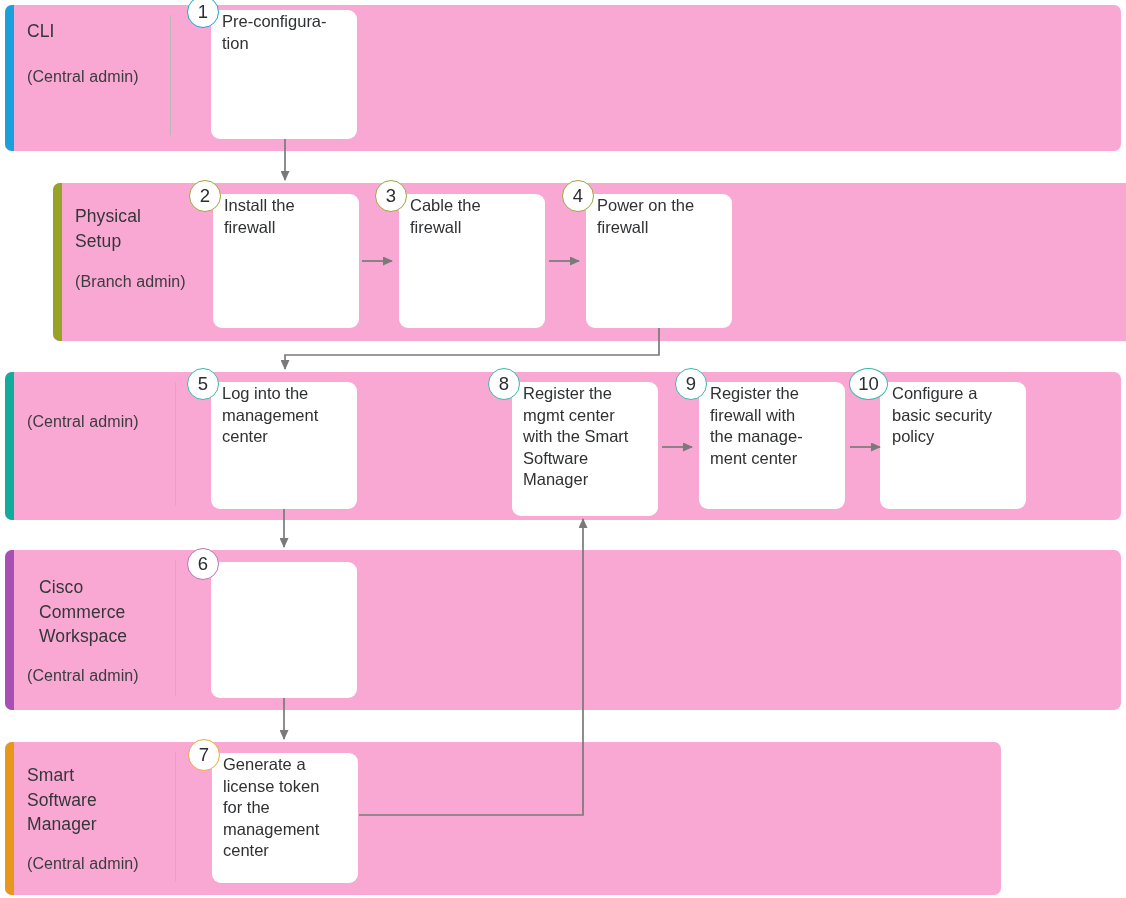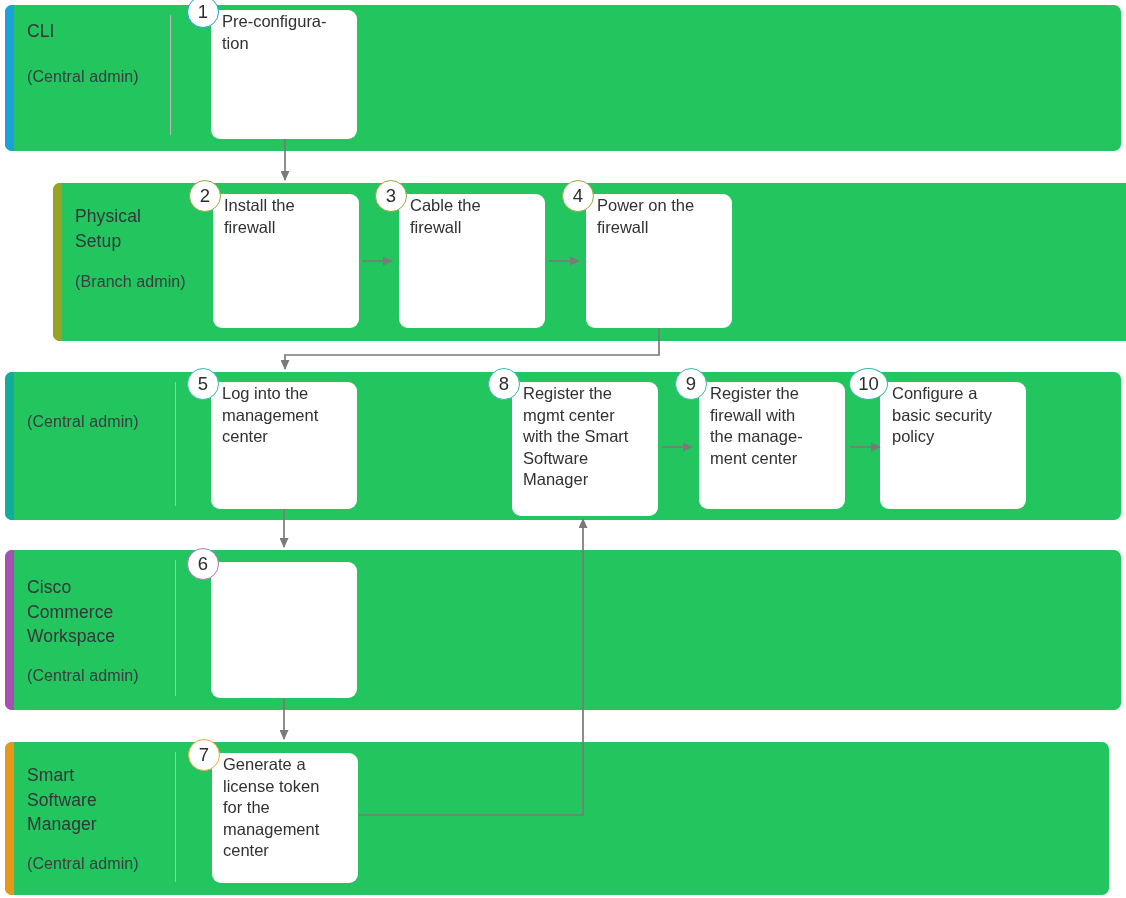--- a/index.html
+++ b/index.html
@@ -15,21 +15,21 @@
     overflow: hidden;
     color: #2f3133;
   }
   #diagram {
     position: relative;
     width: 1126px;
     height: 898px;
   }
   .band {
     position: absolute;
-    background: #22c55e;
+    background: #f9a8d4;
     border-radius: 7px;
     box-sizing: border-box;
   }
   .accent {
     position: absolute;
     left: 0;
     top: 0;
     bottom: 0;
     width: 9px;
     border-top-left-radius: 7px;
@@ -129,27 +129,27 @@
     <div class="accent" style="background:#12ab9c;"></div>
     <div class="band-label" style="top:20px;">
       <span class="role" style="margin-top:19px;">(Central admin)</span>
     </div>
     <div class="divider" style="left:170px; top:10px; height:124px;"></div>
   </div>
 
   <div class="band" style="left:5px; top:550px; width:1116px; height:160px;">
     <div class="accent" style="background:#a84fb5;"></div>
     <div class="band-label" style="top:25px;">
-      <span style="display:block; width:110px;">Cisco Commerce Workspace</span>
+      <span style="display:block; width:110px;margin-left:12px;">Cisco Commerce Workspace</span>
       <span class="role" style="margin-top:16px;">(Central admin)</span>
     </div>
     <div class="divider" style="left:170px; top:10px; height:136px;"></div>
   </div>
 
-  <div class="band" style="left:5px; top:742px; width:1104px; height:153px;">
+  <div class="band" style="left:5px; top:742px; width:996px; height:153px;">
     <div class="accent" style="background:#e8971d;"></div>
     <div class="band-label" style="top:21px;">
       <span style="display:block; width:110px;">Smart Software Manager</span>
       <span class="role" style="margin-top:16px;">(Central admin)</span>
     </div>
     <div class="divider" style="left:170px; top:10px; height:130px;"></div>
   </div>
 
   <svg class="links" viewBox="0 0 1126 898">
     <defs>

